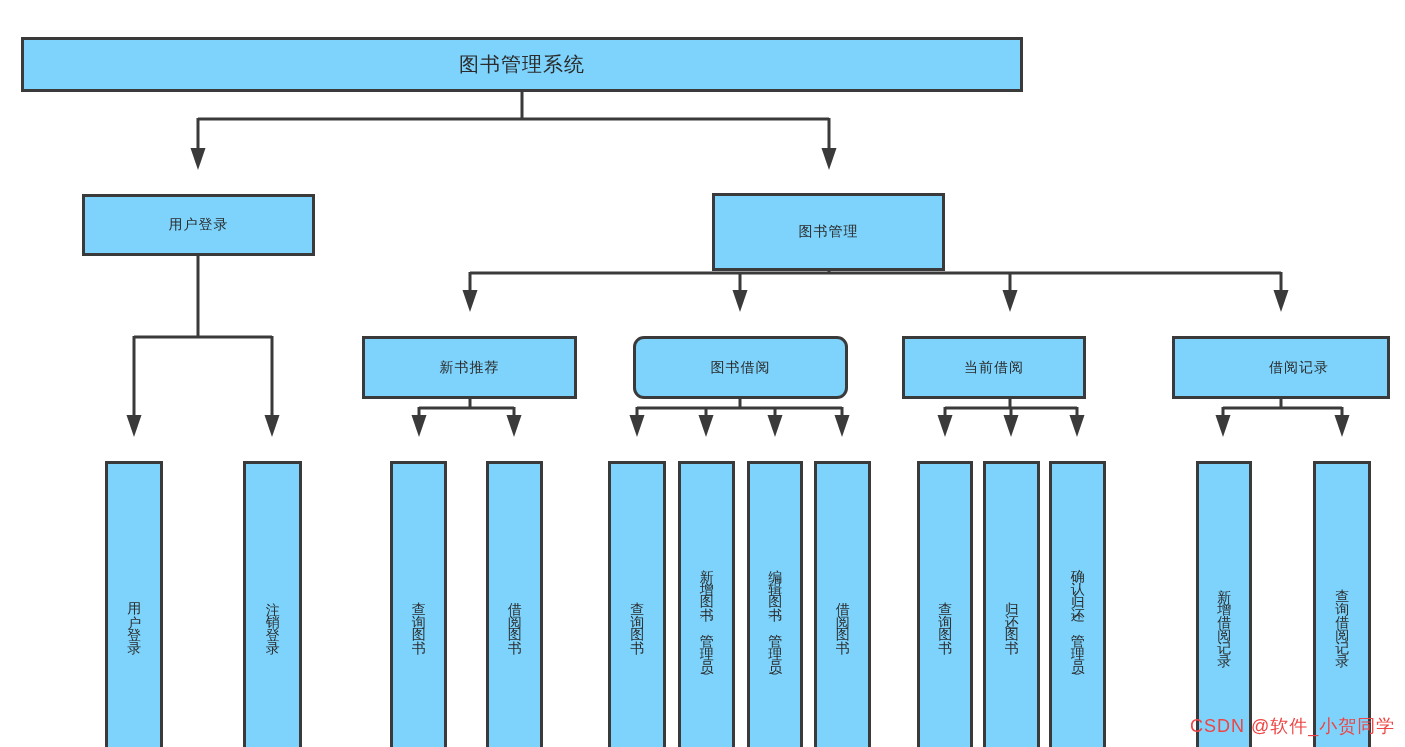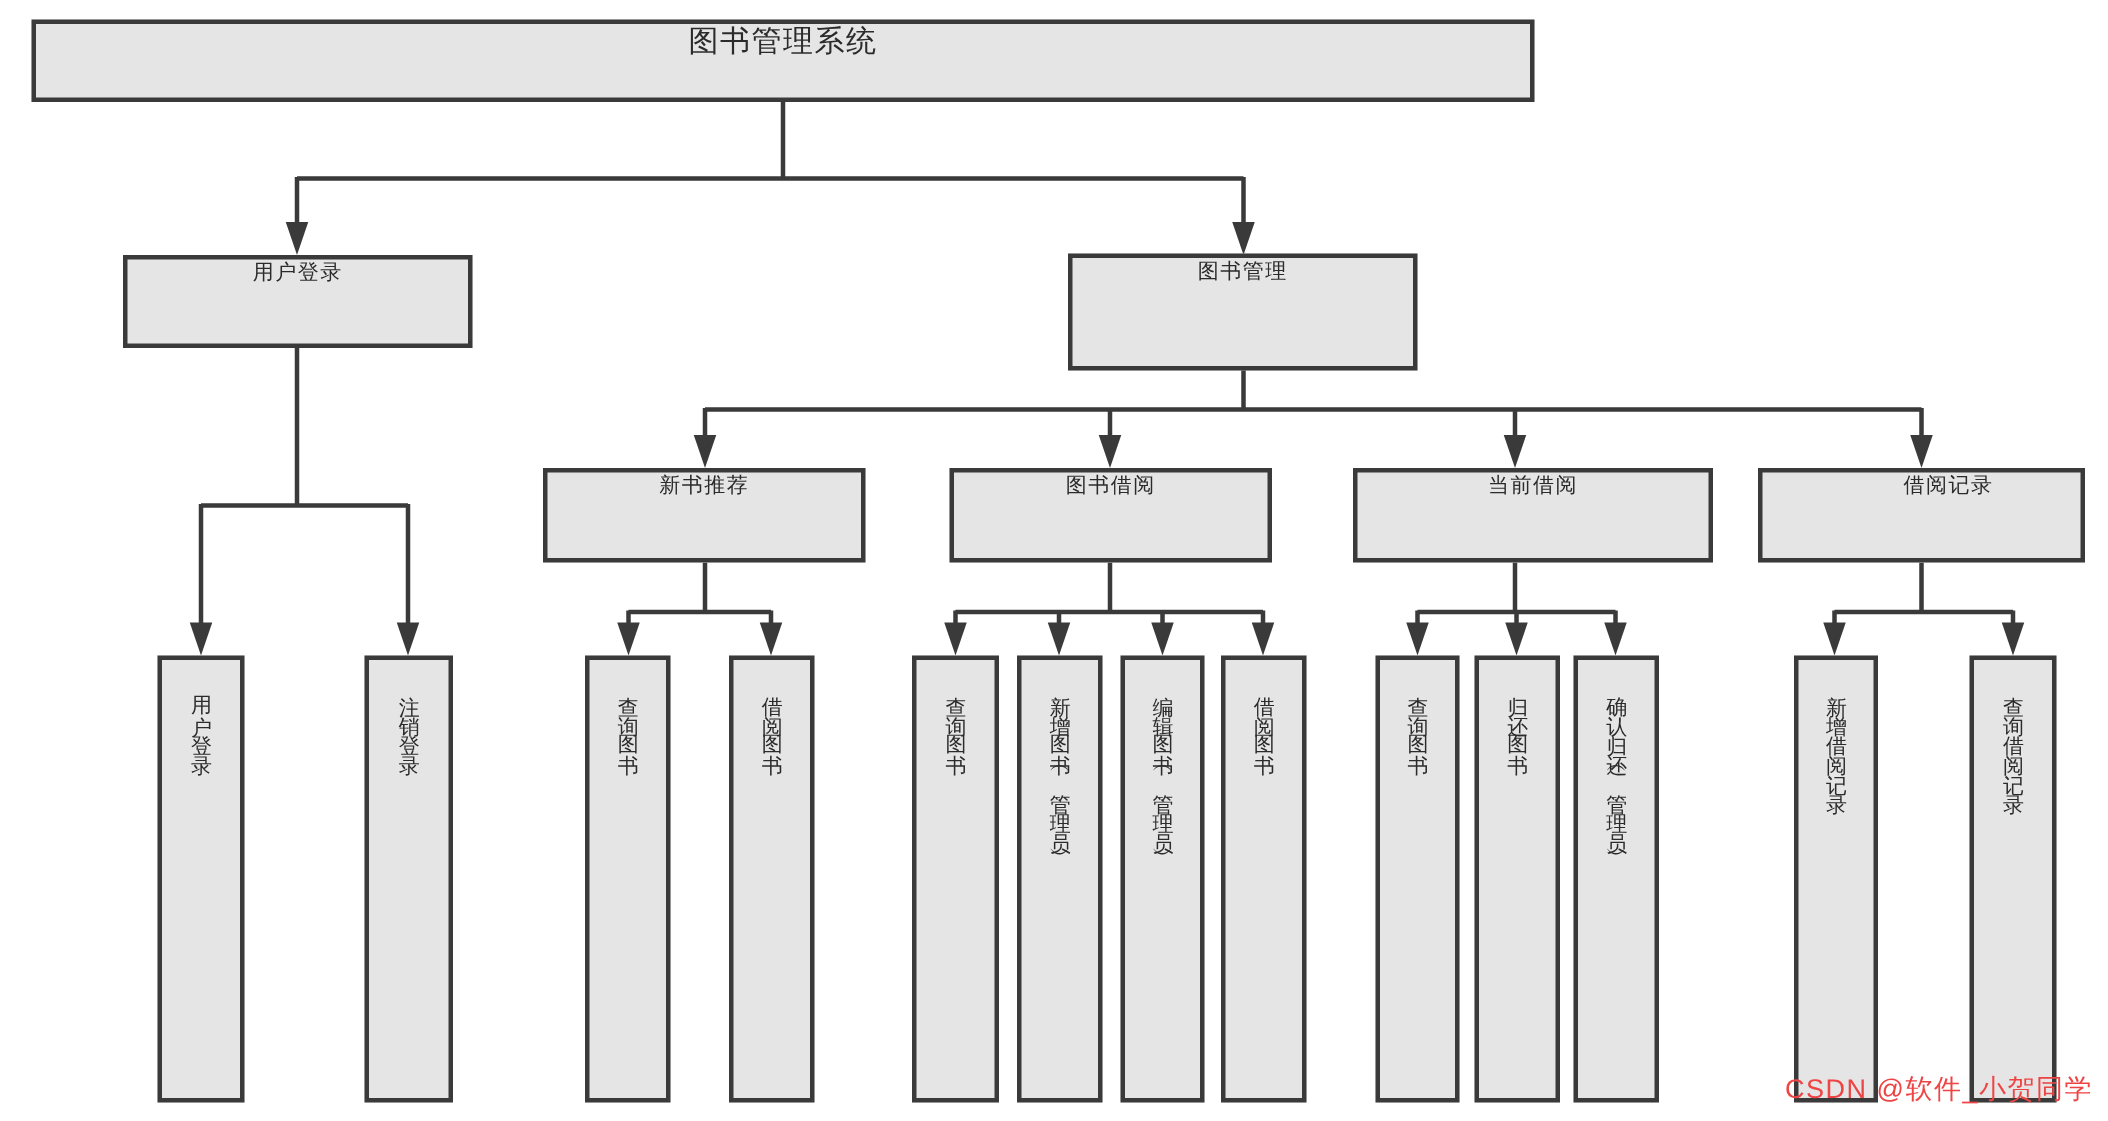--- a/index.html
+++ b/index.html
@@ -8,23 +8,25 @@
     width:1405px;height:747px;
     background:#ffffff;
     font-family:"Liberation Sans","DejaVu Sans",sans-serif;
     overflow:hidden;
   }
   #connector-layer{position:absolute;left:0;top:0;pointer-events:none;}
   .node{
     position:absolute;
     box-sizing:border-box;
     border:3px solid #3a3a3a;
-    background:#e5e5e5;
+    background:#7dd3fc;
     display:flex;
+    align-items:center;
     justify-content:center;
+    margin-top:24px;
   }
   .node-label{
     color:#2b2b2b;
     font-size:14px;
     line-height:1.25;
     white-space:nowrap;
   }
   .node.h .node-label{letter-spacing:1px;}
   .node.root .node-label{font-size:20px;}
   .node.v .node-label{
@@ -74,24 +76,24 @@
       </div>
       <div class="node h" style="left: 82px; top: 170px; width: 233px; height: 62px;">
         <span class="node-label">用户登录</span>
       </div>
       <div class="node h" style="left: 712px; top: 169px; width: 233px; height: 78px;">
         <span class="node-label">图书管理</span>
       </div>
       <div class="node h" style="left: 362px; top: 312px; width: 215px; height: 63px;">
         <span class="node-label">新书推荐</span>
       </div>
-      <div class="node h" style="left: 633px; top: 312px; width: 215px; height: 63px;">
+      <div class="node h" style="left: 633px; top: 312px; width: 215px; height: 63px; border-radius: 11px;">
         <span class="node-label">图书借阅</span>
       </div>
-      <div class="node h" style="left: 902px; top: 312px; width: 240px; height: 63px;">
+      <div class="node h" style="left: 902px; top: 312px; width: 184px; height: 63px;">
         <span class="node-label">当前借阅</span>
       </div>
       <div class="node h" style="left: 1172px; top: 312px; width: 218px; height: 63px; padding-left: 36px;">
         <span class="node-label">借阅记录</span>
       </div>
       <div class="node v" style="left: 105px; top: 437px; width: 58px; height: 298px;">
         <span class="node-label">用户登录</span>
       </div>
       <div class="node v" style="left: 243px; top: 437px; width: 59px; height: 298px;">
         <span class="node-label">注销登录</span>

